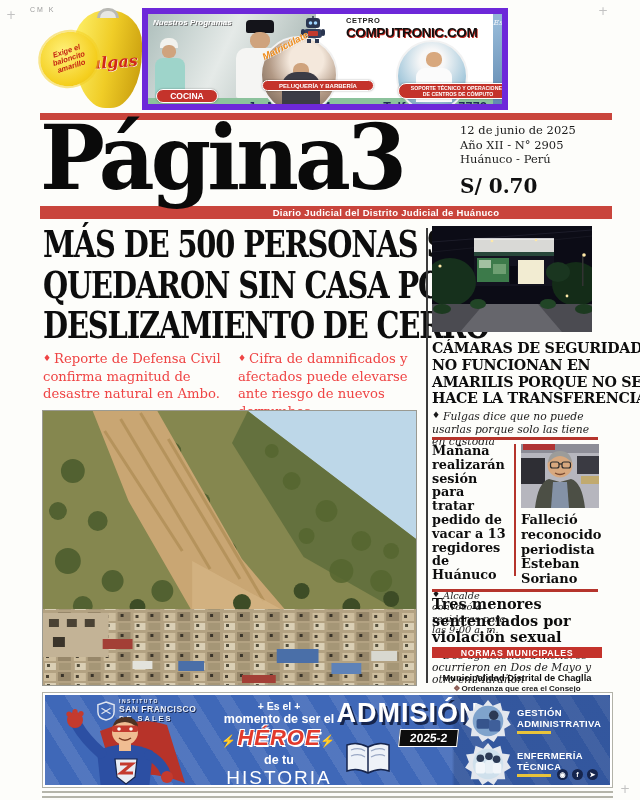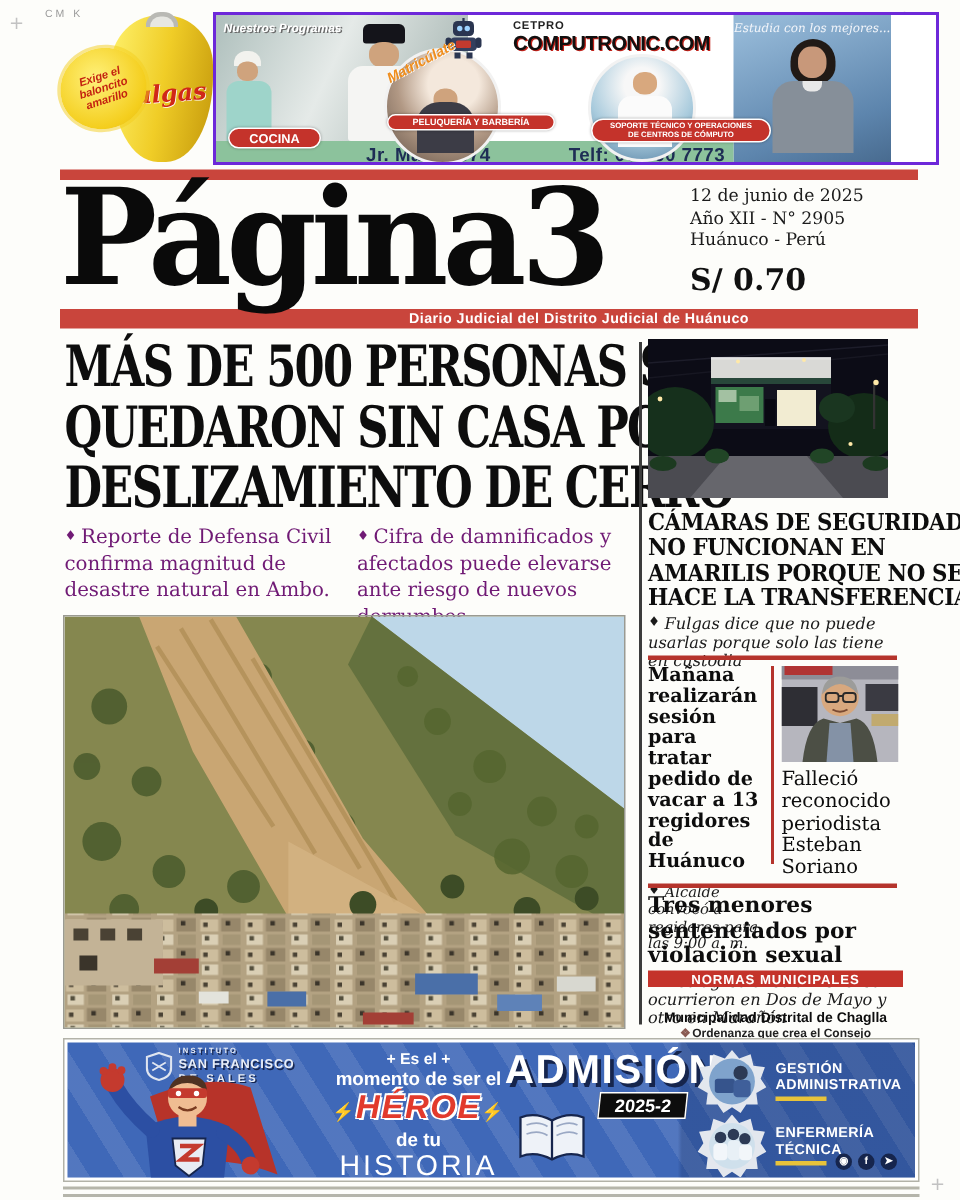--- a/index.html
+++ b/index.html
@@ -24,21 +24,21 @@
   .starburst span { color:#c42310; font:bold 7.5px/8px "Liberation Sans",sans-serif; font-style:italic; }
   .balloon { position:absolute; left:34px; top:2px; width:68px; height:98px;
     border-radius:48% 48% 46% 46% / 34% 34% 58% 58%;
     background:linear-gradient(100deg,#fcec62 8%,#f0cd27 50%,#c89d0e 95%); }
   .balloon .valve { position:absolute; left:50%; top:-2px; transform:translateX(-50%);
     width:22px; height:10px; border:3px solid #b9b9b4; border-bottom:none; border-radius:10px 10px 0 0; background:#e7e7e2; }
   .balloon .brand { position:absolute; left:0; right:0; top:44%; text-align:center;
     color:#d02818; font:bold italic 16px "DejaVu Serif",serif; transform:rotate(-4deg);
     text-shadow:0.5px 0.5px 0 #fff; }
 
-  #cetpro-ad { left:142px; top:8px; width:484px; height:102px; border:2px solid #6d28d9; background:#fff; overflow:hidden; }
+  #cetpro-ad { left:142px; top:8px; width:366px; height:102px; border:6px solid #6d28d9; background:#fff; overflow:hidden; }
   .cook { position:absolute; left:0; top:0; width:168px; height:84px;
     background:linear-gradient(115deg,#aebfbc,#e5eae8 45%,#9cada9); overflow:hidden; }
   .cook-label { position:absolute; left:5px; top:4px; color:#fff; font:bold italic 8px "Liberation Sans",sans-serif;
     text-shadow:1px 1px 0 #6b6b6b; }
   .chef { position:absolute; right:28px; top:6px; width:56px; height:78px; }
   .chef .cap { position:absolute; left:14px; top:0; width:28px; height:13px; background:#14141a; border-radius:4px 4px 2px 2px; }
   .chef .head { position:absolute; left:18px; top:12px; width:20px; height:17px; background:#cfa37d; border-radius:45%; }
   .chef .body { position:absolute; left:4px; top:28px; width:48px; height:50px; background:#f5f5f3; border-radius:10px 10px 2px 2px; }
   .assistant { position:absolute; left:6px; top:24px; width:32px; height:60px; }
   .assistant .net { position:absolute; left:6px; top:0; width:18px; height:10px; background:#f2f2ee; border-radius:8px 8px 0 0; }
@@ -96,21 +96,21 @@
   #bar-bottom { left:40px; top:206px; width:572px; height:13px; background:var(--red);
     display:flex; justify-content:center; align-items:center; }
   #bar-bottom span { color:#fff; font:bold 9.5px "Liberation Sans",sans-serif; letter-spacing:.3px;
     padding-left:120px; }
 
   
   #lead-headline { left:43px; top:224px; width:500px; }
   #lead-headline .hl { font-weight:bold; font-size:38px; line-height:40.5px; letter-spacing:-1.5px;
     white-space:nowrap; transform:scaleX(.76); transform-origin:0 50%; color:#0d0d0d; }
   #lead-bullets { left:43px; top:350px; width:374px; display:flex; gap:16px; }
-  #lead-bullets .bullet { width:50%; font-size:13.2px; line-height:17.6px; color:#701a75; }
+  #lead-bullets .bullet { width:50%; font-size:13.2px; line-height:17.6px; color:#ef4444; }
   .dmark { font-size:9px; vertical-align:2px; margin-right:3px; }
   #lead-photo { left:42px; top:410px; width:375px; height:276px; border:1px solid #9a9a92; }
   #lead-photo svg { display:block; width:100%; height:100%; }
 
   #vrule { left:426px; top:228px; width:1.5px; height:455px; background:#3c3c3c; }
 
   
   #night-photo { left:432px; top:226px; width:160px; height:106px; }
   #night-photo svg { display:block; width:100%; height:100%; }
   #camaras-hl { left:432px; top:340px; }
@@ -119,21 +119,21 @@
   .ibullet { font-style:italic; color:#1a1a1a; }
   #camaras-bullet { left:432px; top:409px; width:170px; font-size:10.8px; line-height:12.5px; }
   .red-div { height:2.5px; background:var(--deepred); width:166px; left:432px; }
   #rdiv1 { top:437px; } #rdiv2 { top:589px; }
   #sesion-col { left:432px; top:444px; width:78px; }
   #sesion-col .hl2 { font-weight:bold; font-size:12.8px; line-height:13.8px; color:#0d0d0d; }
   #sesion-bullet { margin-top:7px; font-size:9.8px; line-height:11.3px; }
   #sesion-vline { left:514px; top:444px; width:1.5px; height:132px; background:var(--deepred); }
   #fallecio { left:521px; top:444px; width:78px; }
   #fallecio svg { display:block; width:78px; height:64px; }
-  #fallecio .cap { margin-top:5px; font-weight:normal; font-size:13px; line-height:14.8px; color:#0d0d0d; }
+  #fallecio .cap { margin-top:5px; font-weight:bold; font-size:13px; line-height:14.8px; color:#0d0d0d; }
   #menores { left:432px; top:596px; width:176px; }
   #menores .hl3 { font-weight:bold; font-size:14.5px; line-height:16.5px; color:#0d0d0d; }
   #menores .ibullet { margin-top:2px; font-size:10.8px; line-height:12.2px; }
   #normas { left:432px; top:647px; width:170px; font-family:"Liberation Sans",sans-serif; }
   #normas .bar { height:11px; background:var(--badge); color:#fff; display:flex; justify-content:center; align-items:center;
     font-weight:bold; font-size:8.8px; letter-spacing:.6px; }
   #normas .muni { text-align:center; font-weight:bold; font-size:9.3px; margin-top:15px; color:#0d0d0d; }
   #normas .orden { text-align:center; font-weight:bold; font-size:8px; line-height:9.8px; margin-top:1px; color:#222; }
   .orn { color:#8a5a52; margin-right:1px; }
 

